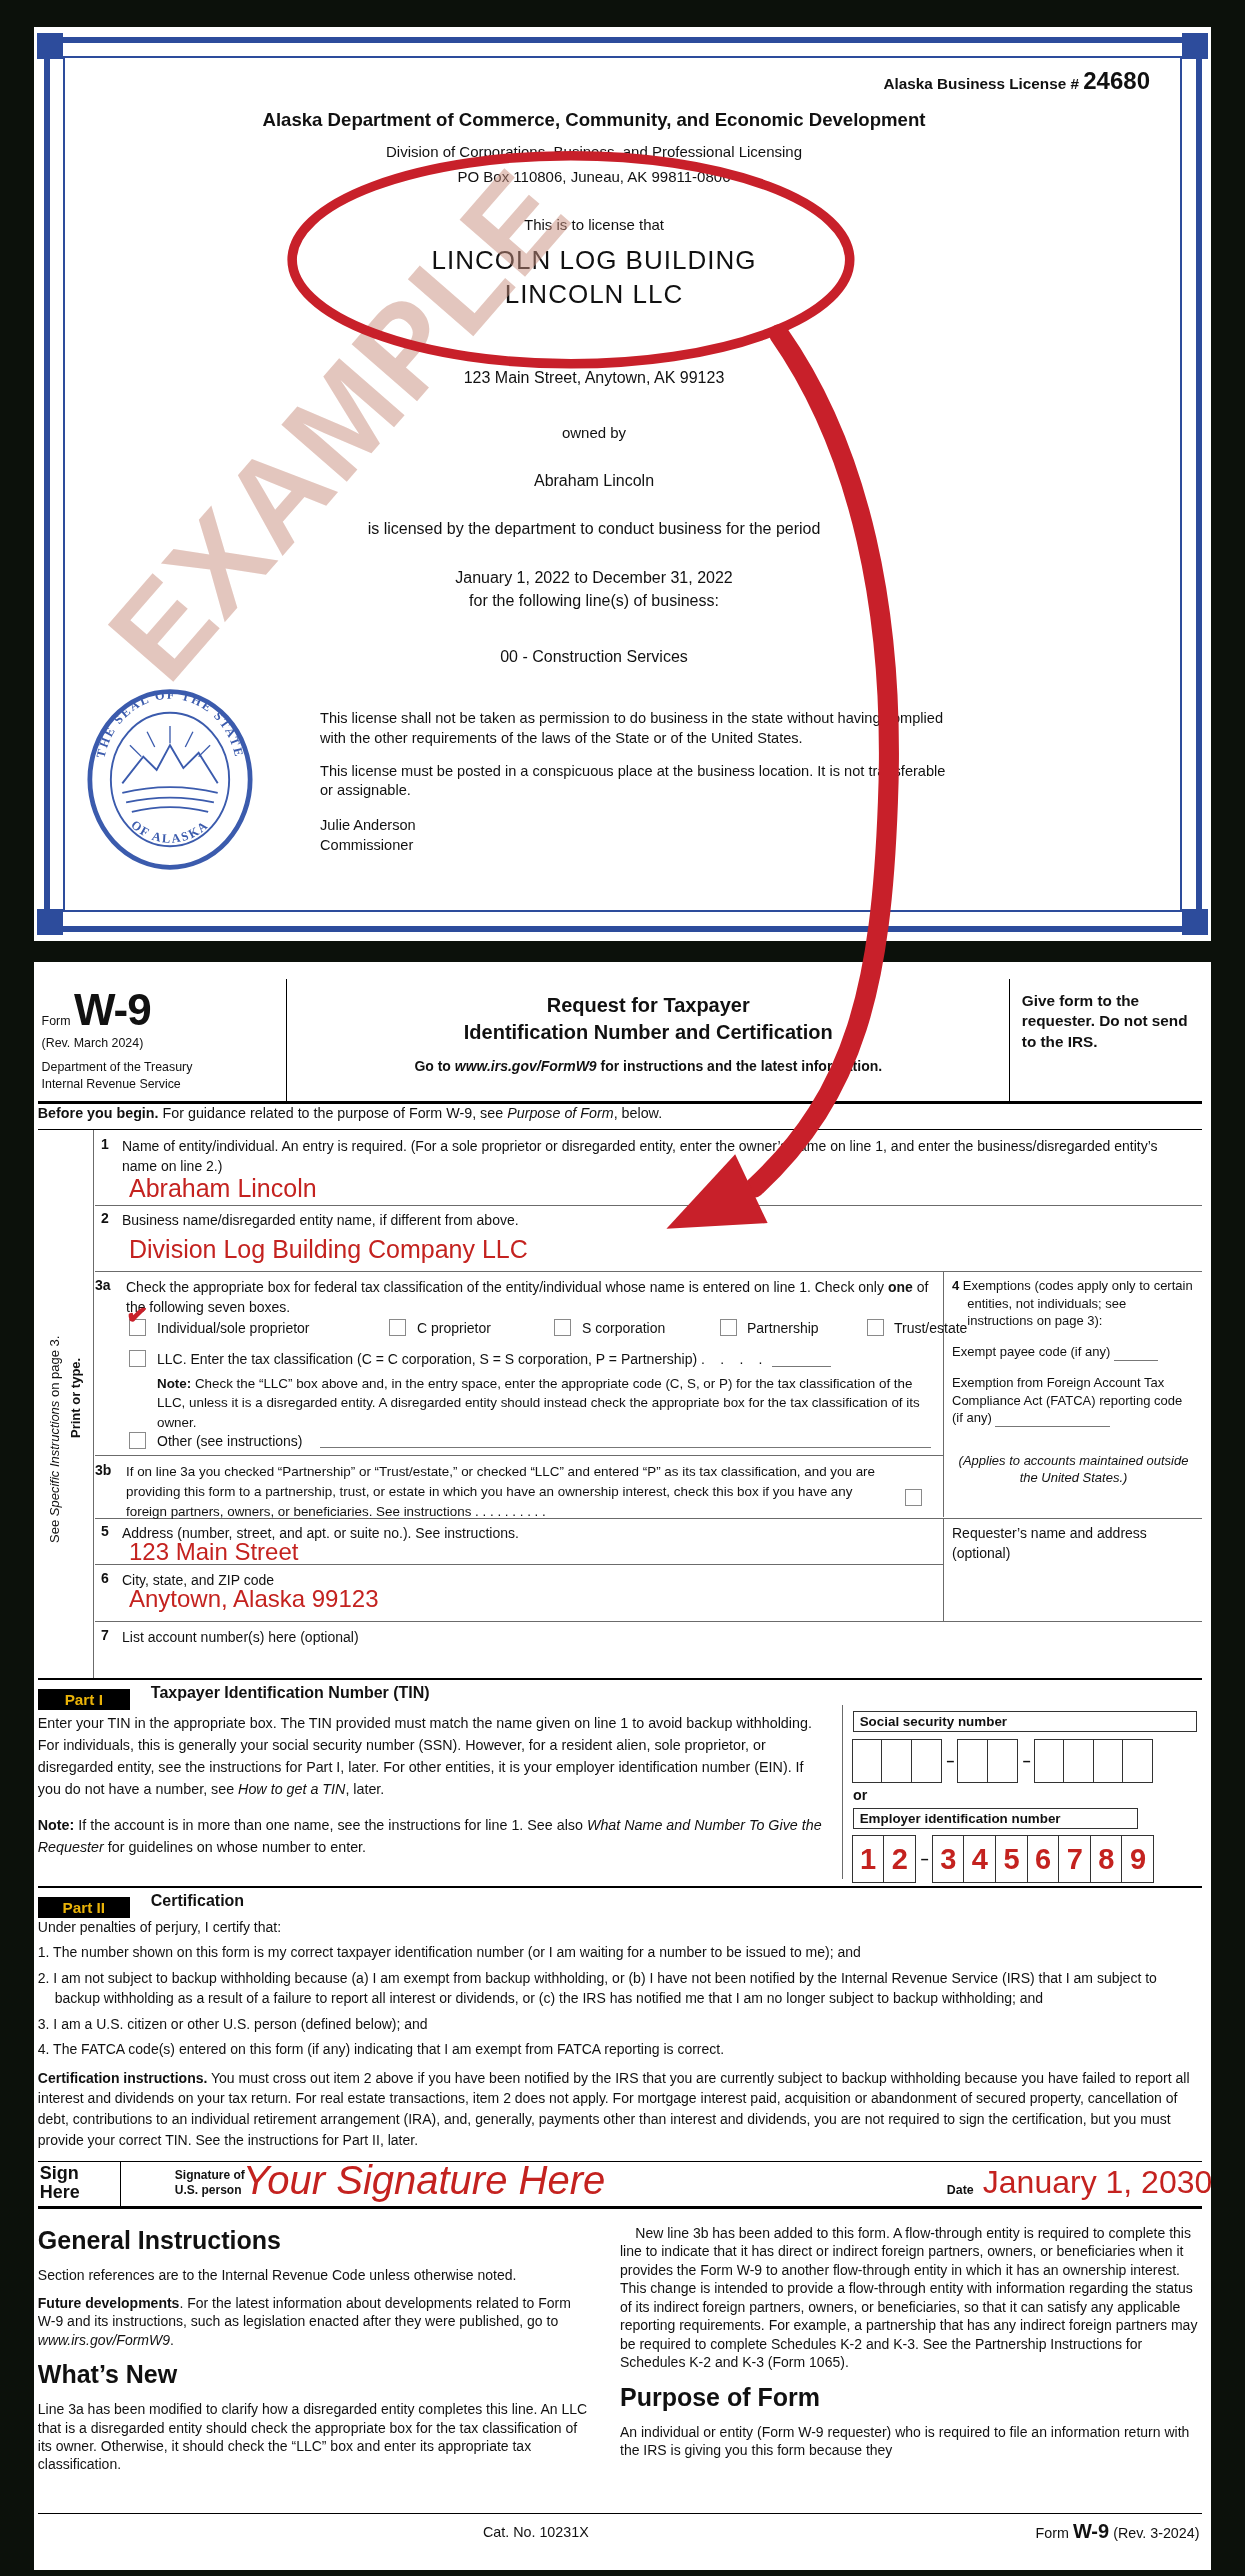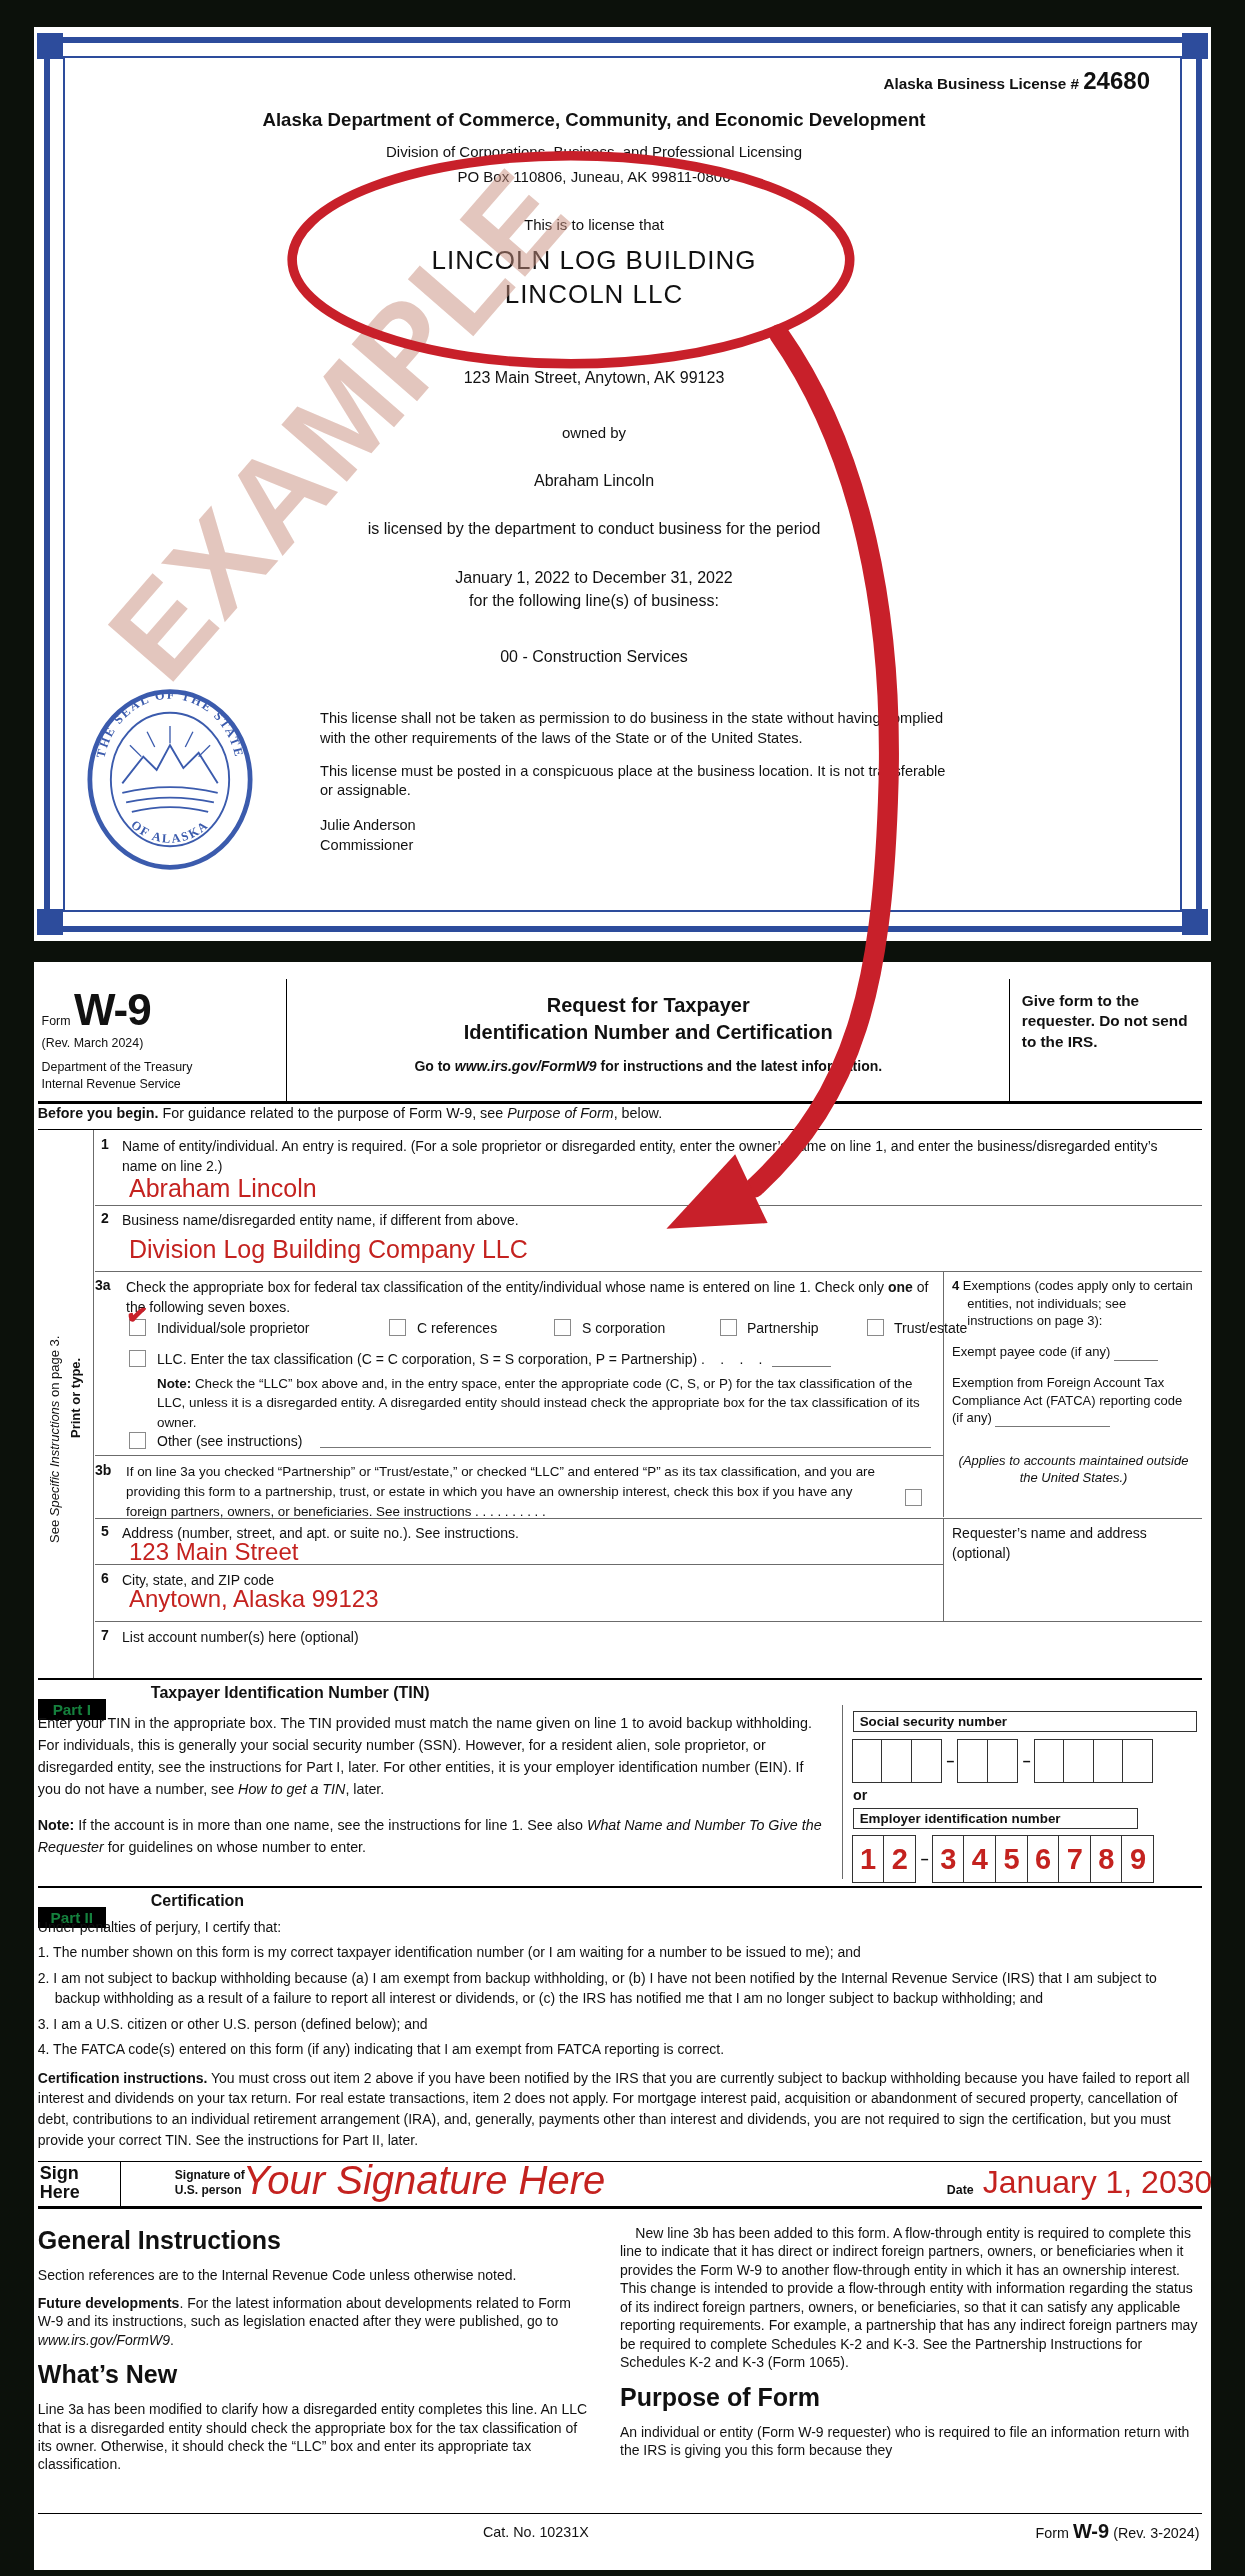--- a/index.html
+++ b/index.html
@@ -38,21 +38,21 @@
   .vline{position:absolute;border-left:1px solid #6b6b6b;}
   .num{font-weight:bold;}
   .lab{font-size:14px;line-height:1.45;}
   .val{font-size:25px;color:#c4221f;white-space:nowrap;}
   .cbox{position:absolute;width:15.3px;height:15.3px;border:1.4px solid #8a8a8a;background:#fff;}
   .cblab{position:absolute;font-size:14px;}
   .check{position:absolute;color:#c8202a;font-size:26px;font-weight:bold;transform:rotate(6deg);z-index:6;}
   .blank{display:inline-block;border-bottom:1.4px solid #777;height:13.4px;vertical-align:bottom;}
   .vt{position:absolute;writing-mode:vertical-rl;transform:rotate(180deg);text-align:center;font-size:13px;}
   .pbar{position:absolute;left:3.8px;right:9.5px;height:27px;border-top:2.9px solid #000;background:#fff;}
-  .pbox{position:absolute;left:0;top:19px;width:68px;height:21px;background:#000;color:#15803d;font-weight:bold;
+  .pbox{position:absolute;left:0;top:9px;width:92px;height:21px;background:#000;color:#eab308;font-weight:bold;
         font-size:15.3px;text-align:center;line-height:21px;}
   .ptitle{position:absolute;left:113px;top:3.8px;font-weight:bold;font-size:16px;}
   .body15{font-size:14.3px;line-height:1.55;}
   .lblbox{position:absolute;border:1.4px solid #333;font-weight:bold;font-size:13.4px;padding:1.9px 0 1.9px 5.7px;background:#fff;}
   .cells{position:absolute;display:flex;align-items:center;}
   .cell{width:29px;height:42px;border:1.4px solid #333;margin-left:-1.4px;background:#fff;
         display:flex;align-items:center;justify-content:center;}
   .cell.e{width:31px;height:46px;font-size:29px;font-weight:bold;color:#c4221f;}
   .dash{width:17px;text-align:center;font-weight:bold;}
   .items{position:absolute;font-size:14px;line-height:1.5;}
@@ -183,21 +183,21 @@
     <div class="abs val" style="left:95px;top:273px;">Division Log Building Company LLC</div>
 
     <div class="abs num" style="left:61px;top:315px;">3a</div>
     <div class="abs lab" style="left:92px;top:315px;width:810px;">
       <span>Check the appropriate box for federal tax classification of the entity/individual whose name is entered on line 1. Check only </span><b class="bb">one</b><span> of the following seven boxes.</span>
     </div>
     <div class="cbox" style="left:95px;top:357px;"></div>
     <span class="check" style="left:92px;top:338px;">✔</span>
     <div class="cblab" style="left:123px;top:358px;">Individual/sole proprietor</div>
     <div class="cbox" style="left:355px;top:357px;"></div>
-    <div class="cblab" style="left:383px;top:358px;">C references</div>
+    <div class="cblab" style="left:383px;top:358px;">C proprietor</div>
     <div class="cbox" style="left:520px;top:357px;"></div>
     <div class="cblab" style="left:548px;top:358px;">S corporation</div>
     <div class="cbox" style="left:686px;top:357px;"></div>
     <div class="cblab" style="left:713px;top:358px;">Partnership</div>
     <div class="cbox" style="left:833px;top:357px;"></div>
     <div class="cblab" style="left:860px;top:358px;">Trust/estate</div>
 
     <div class="cbox" style="left:95px;top:388px;"></div>
     <div class="cblab" style="left:123px;top:389px;width:778px;">
       <span>LLC. Enter the tax classification (C = C corporation, S = S corporation, P = Partnership)</span>

